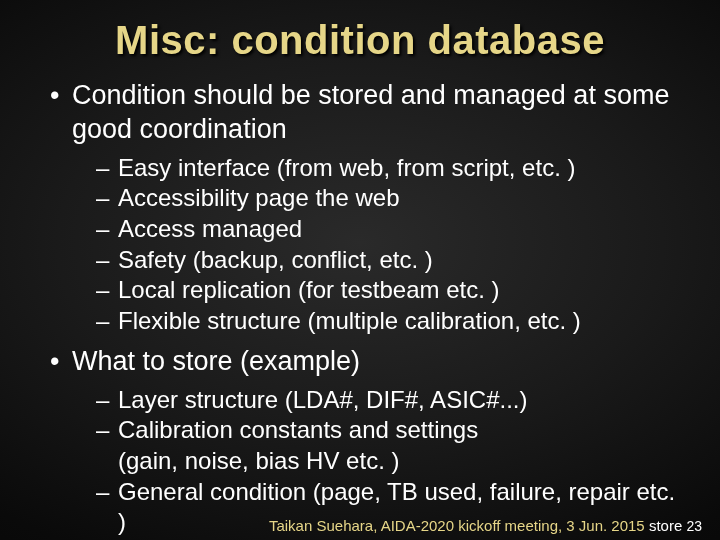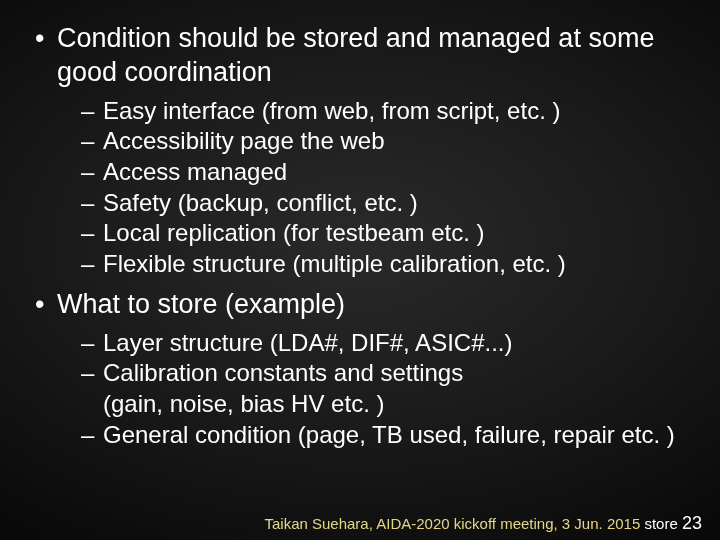--- a/index.html
+++ b/index.html
@@ -25,21 +25,21 @@
     text-align: center;
     font-size: 40px;
     font-weight: bold;
     color: #e6d688;
     text-shadow: 2px 2px 3px #000;
     margin: 0 0 10px 0;
     letter-spacing: 0.5px;
   }
   ul.top {
     list-style: none;
-    margin: 1px;
+    margin: 16px;
     padding: 0;
   }
   ul.top > li {
     font-size: 27px;
     line-height: 1.25;
     color: #fff;
     margin: 4px 0 6px 0;
     padding-left: 28px;
     position: relative;
   }
@@ -72,27 +72,28 @@
   }
   .footer {
     position: absolute;
     right: 18px;
     bottom: 6px;
     font-size: 15px;
     color: #e6d688;
     white-space: nowrap;
   }
   .footer .page-label { color: #fff;}
-  .footer .page-num { color: #fff; font-size: 18px; }
+  .footer .page-num { color: #fff; font-size: 14px; }
 </style>
 </head>
 <body>
 
 <div class="slide">
 
+  <div class="title">Misc: condition database</div>
 
   <ul class="top">
 
     <li>
       <span>Condition should be stored and managed at some good coordination</span>
       <ul class="sub">
         <li>Easy interface (from web, from script, etc. )</li>
         <li>Accessibility page the web</li>
         <li>Access managed</li>
         <li>Safety (backup, conflict, etc. )</li>

